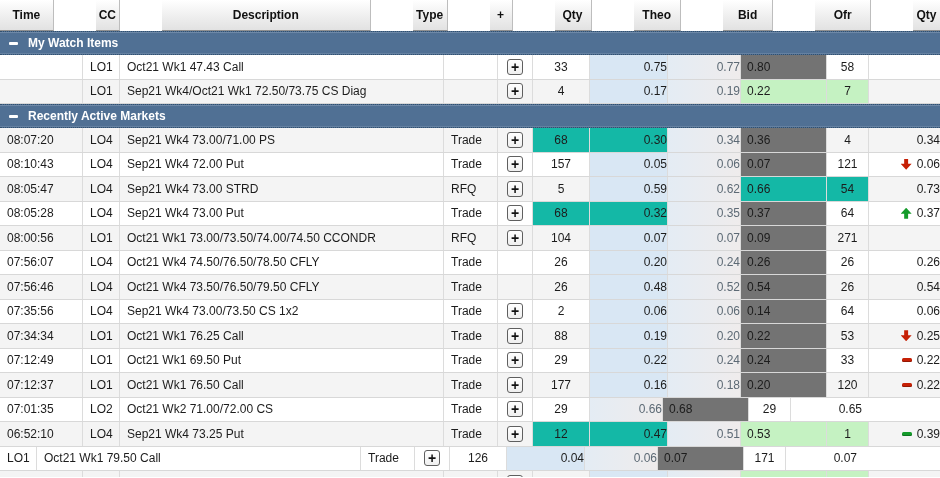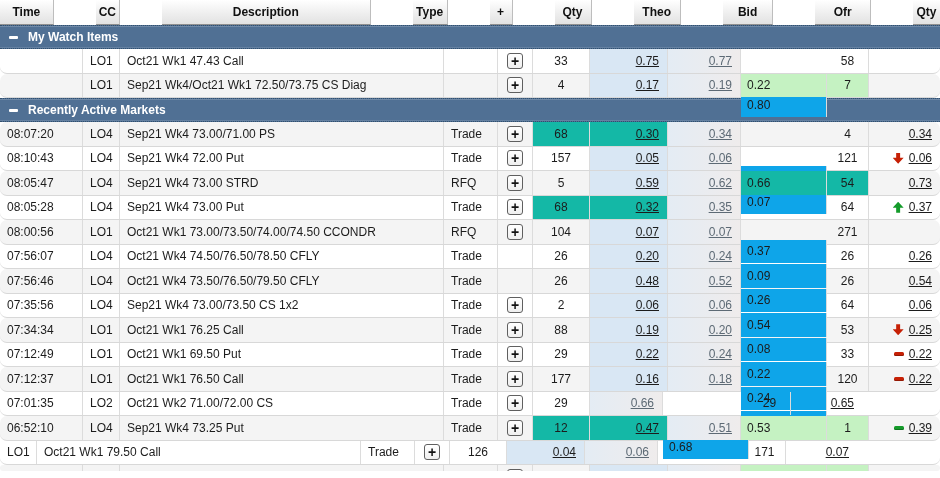--- a/index.html
+++ b/index.html
@@ -7,52 +7,52 @@
        font-family:"Liberation Sans","DejaVu Sans",sans-serif;font-size:12px;color:#1c1c1c;}
   #grid{width:940px;height:478px;overflow:hidden;background:#fff;}
 
   
   .col-time{width:83px}.col-cc{width:37px}.col-description{width:324px}
   .col-type{width:54px}.col-plus{width:35px}.col-qty_bid{width:57px}
   .col-bid{width:78px}.col-theo{width:73px}.col-ofr{width:86px}
   .col-qty_ofr{width:42px}.col-last{width:71px}
 
   
-  .header-row{display:flex;height:25px;gap:42px;}
+  .header-row{display:flex;height:31px;gap:42px;}
   .hcell{box-sizing:border-box;height:100%;display:flex;align-items:center;justify-content:center;
          background:linear-gradient(#ffffff,#ededed 60%,#e2e2e2);
          border-right:1px solid #bdbdbd;border-bottom:1px solid #8f8f8f;
          font-weight:600;color:#111;white-space:nowrap;}
   .hcell:last-child{border-right:none;}
 
   
   .group-bar{display:flex;align-items:center;height:24px;box-sizing:border-box;
              background:#507094;color:#fff;font-weight:bold;
              border-top:1px dotted #32506e;border-bottom:1px dotted #32506e;
              box-shadow:inset 0 1px 0 rgba(255,255,255,.18), inset 0 -1px 0 rgba(255,255,255,.12);}
   .minus-icon{display:inline-block;width:9px;height:3px;background:#fff;margin:0 10px 0 9px;border-radius:1px;}
 
   
-  .row{display:flex;height:24.5px;background:#fff;border-bottom:1px solid #d8d8d8;box-sizing:border-box;border-radius:7px;}
+  .row{display:flex;height:24.5px;background:#fff;border-bottom:1px solid #d8d8d8;box-sizing:border-box;}
   .row.shaded{background:#f4f4f4;}
   .row.partial{height:6px;overflow:hidden;border-bottom:none;align-items:flex-start;}
   .row.partial .cell{height:24px;}
   .cell{box-sizing:border-box;height:100%;display:flex;align-items:center;overflow:hidden;
         white-space:nowrap;border-right:1px solid #dcdcdc;}
   .cell:last-child{border-right:none;}
   .al{justify-content:flex-start;padding-left:7px;}
-  .ar{justify-content:flex-end;padding-right:8px;text-decoration:underline;}
+  .ar{justify-content:flex-end;padding-right:0;}
   .ac{justify-content:center;}
   .col-ofr.cell{justify-content:flex-start;padding-left:6px;}
   .col-theo.cell{color:#5d6a75;}
 
   
   .bg-blue{background:#d9e7f4;}
   .bg-pink-strong{background:#14b8a6;}
-  .bg-pink-light{background:#0ea5e9;margin-top:44px;}
+  .bg-pink-light{background:#737373;}
   .bg-green{background:#c5f2c2;}
   .bg-theo{background:linear-gradient(to right,#e4ecf4,#efecec);}
 
   
   .plus-btn{width:16px;height:16px;box-sizing:border-box;border:1px solid #5f5f5f;border-radius:3px;
             background:linear-gradient(#ffffff,#efefef);display:flex;align-items:center;justify-content:center;
             font-weight:bold;font-size:14px;line-height:1;color:#111;padding:0;cursor:pointer;}
 
   
   .licon{display:inline-block;margin-right:5px;flex:none;}
@@ -244,21 +244,21 @@
       <div class="cell col-time al">07:35:56</div>
       <div class="cell col-cc al">LO4</div>
       <div class="cell col-description al">Sep21 Wk4 73.00/73.50 CS 1x2</div>
       <div class="cell col-type al">Trade</div>
       <div class="cell col-plus ac">
         <button class="plus-btn">+</button>
       </div>
       <div class="cell col-qty_bid ac">2</div>
       <div class="cell col-bid ar bg-blue">0.06</div>
       <div class="cell col-theo ar bg-theo">0.06</div>
-      <div class="cell col-ofr bg-pink-light">0.08</div>
+      <div class="cell col-ofr bg-pink-light">0.14</div>
       <div class="cell col-qty_ofr ac">64</div>
       <div class="cell col-last ar">
         <span>0.06</span>
       </div>
     </div>
     <div class="row shaded">
       <div class="cell col-time al">07:34:34</div>
       <div class="cell col-cc al">LO1</div>
       <div class="cell col-description al">Oct21 Wk1 76.25 Call</div>
       <div class="cell col-type al">Trade</div>

